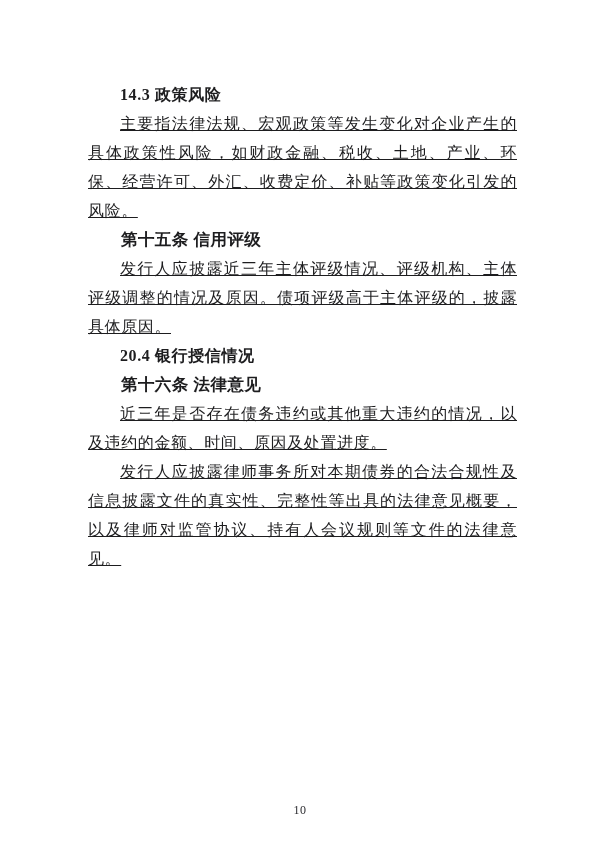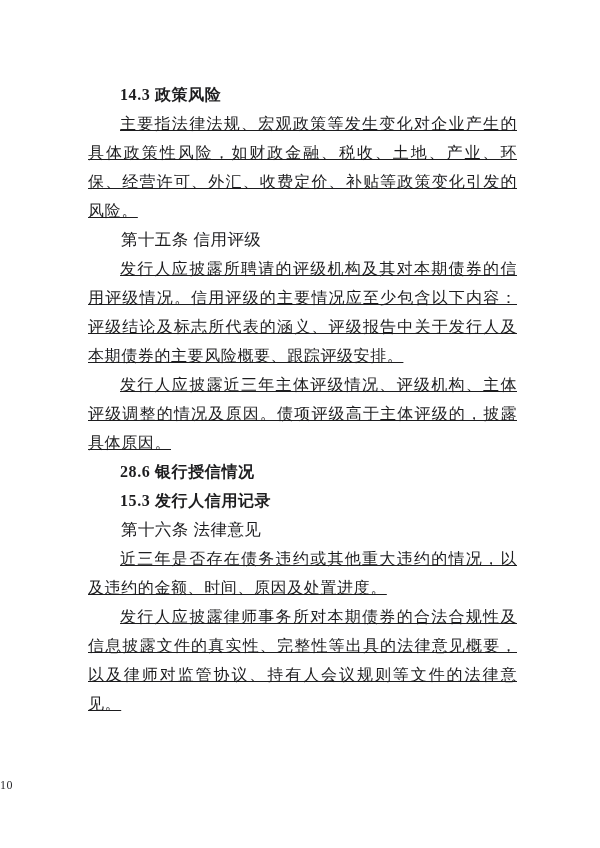--- a/index.html
+++ b/index.html
@@ -29,45 +29,44 @@
   .para {
     text-indent: 2em;
     text-decoration: underline;
   }
   .heading-sub {
     text-indent: 2em;
     font-weight: bold;
   }
   .heading-article {
     text-indent: 2em;
-    font-weight: normal;
+    font-weight: bold;
     font-family: "Liberation Sans", "DejaVu Sans", sans-serif;
     font-size: 16.5px;
     letter-spacing: 0.4px;
   }
   .footer {
     position: absolute;
-    bottom: 55px;
+    bottom: 30px;
     left: 0;
     width: 100%;
+    text-align: center;
     font-size: 12px;
     color: #2a2a2e;
     letter-spacing: 0.5px;
   }
 </style>
 </head>
 <body>
 
 <div class="page">
   <div class="content">
     <div class="block heading-sub">14.3 政策风险</div>
     <div class="block para">主要指法律法规、宏观政策等发生变化对企业产生的具体政策性风险，如财政金融、税收、土地、产业、环保、经营许可、外汇、收费定价、补贴等政策变化引发的风险。</div>
     <div class="block heading-article">第十五条 信用评级</div>
-    <div class="block para">发行人应披露所聘请的评级机构及其对本期债券的信用评级情况。信用评级的主要情况应至少包含以下内容：评级结论及标志所代表的涵义、评级报告中关于发行人及本期债券的主要风险概要、跟踪评级安排。</div>
     <div class="block para">发行人应披露近三年主体评级情况、评级机构、主体评级调整的情况及原因。债项评级高于主体评级的，披露具体原因。</div>
-    <div class="block heading-sub">28.6 银行授信情况</div>
-    <div class="block heading-sub">15.3 发行人信用记录</div>
+    <div class="block heading-sub">20.4 银行授信情况</div>
     <div class="block heading-article">第十六条 法律意见</div>
     <div class="block para">近三年是否存在债务违约或其他重大违约的情况，以及违约的金额、时间、原因及处置进度。</div>
     <div class="block para">发行人应披露律师事务所对本期债券的合法合规性及信息披露文件的真实性、完整性等出具的法律意见概要，以及律师对监管协议、持有人会议规则等文件的法律意见。</div>
   </div>
   <div class="footer">10</div>
 </div>
 
 </body></html>

